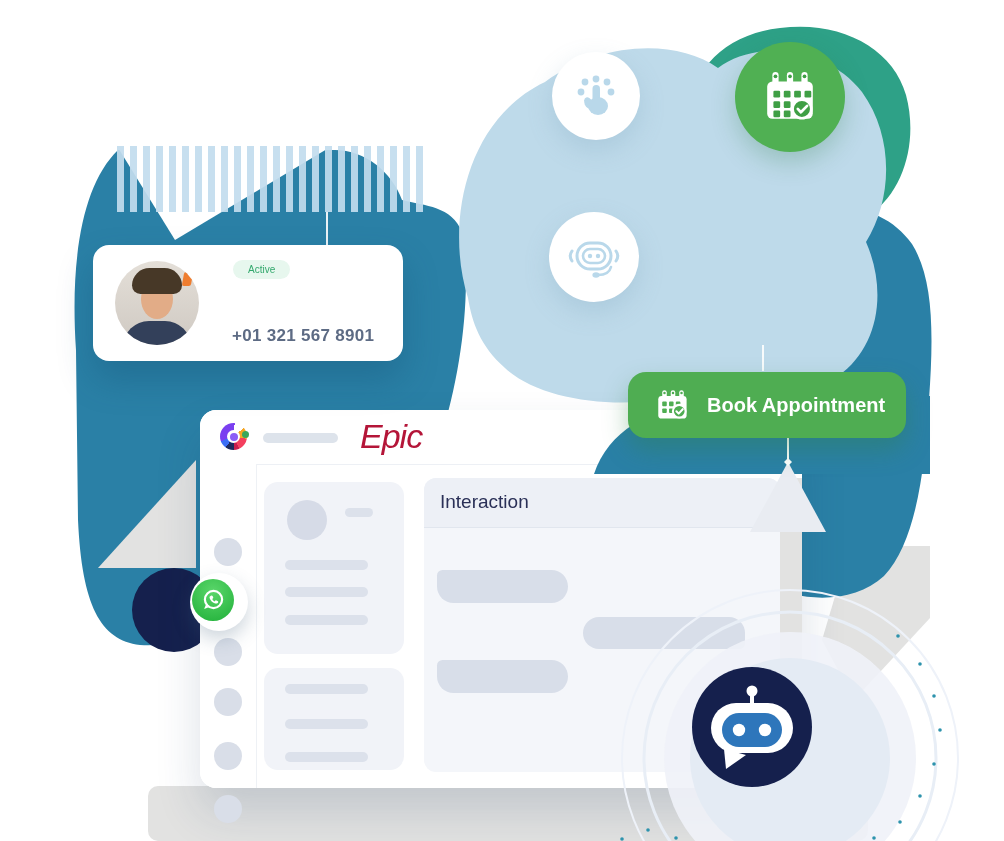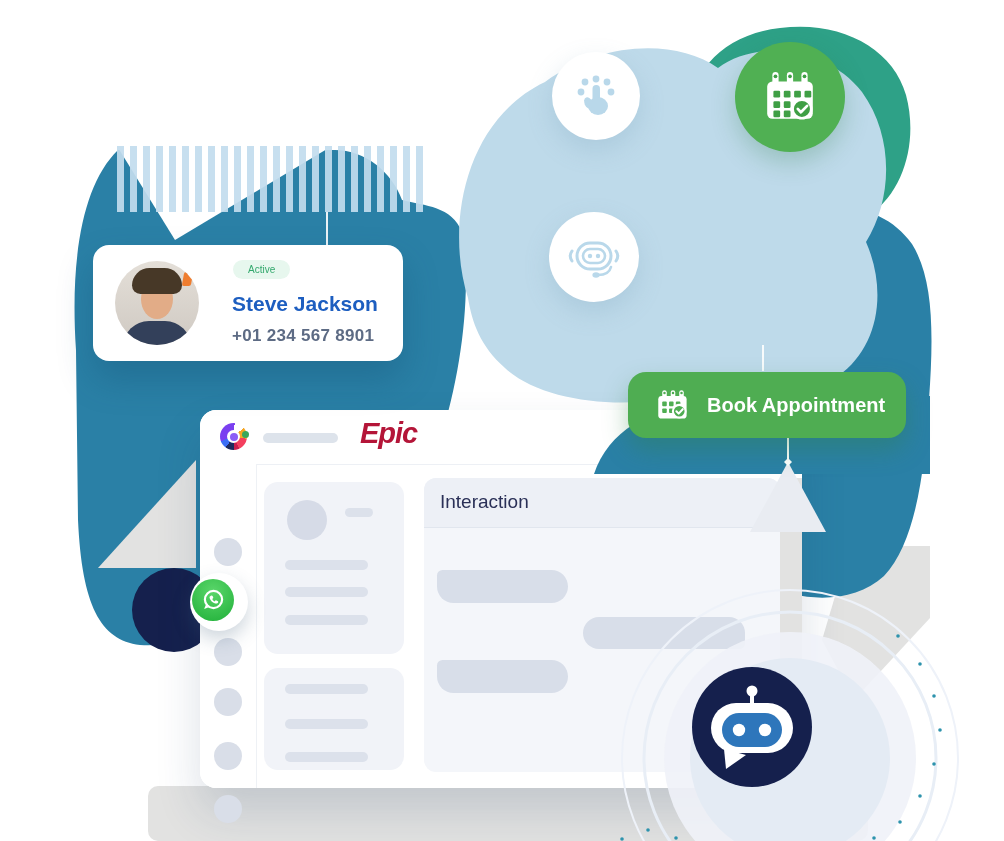--- a/index.html
+++ b/index.html
@@ -37,21 +37,21 @@
   
   .app-window{left:200px;top:410px;width:602px;height:378px;background:#fff;border-radius:16px;
     box-shadow:0 24px 45px rgba(30,60,100,.16);}
   .win-header{position:absolute;left:0;top:0;width:602px;height:54px;border-bottom:1px solid #edf0f5;border-radius:16px 16px 0 0;background:#fff;}
   .logo{position:absolute;left:20px;top:13px;width:27px;height:27px;border-radius:50%;
     background:conic-gradient(from 215deg,#3b6ef6 0 35deg,#7a3ff0 35deg 150deg,rgba(0,0,0,0) 150deg 195deg,#f6a623 195deg 245deg,#f43f5e 245deg 300deg,#c81e4e 300deg 325deg,#1d2a5e 325deg 360deg);}
   .logo .hole{position:absolute;inset:7px;background:#fff;border-radius:50%;}
   .logo .cdot{position:absolute;left:10px;top:10px;width:8px;height:8px;background:#8b5cf6;border-radius:50%;}
   .logo .gdot{position:absolute;right:-2px;top:8px;width:7px;height:7px;background:#3aa75a;border-radius:50%;}
   .header-pill{position:absolute;left:63px;top:23px;width:75px;height:10px;border-radius:5px;background:#dde3eb;}
-  .epic-logo{position:absolute;left:160px;top:7px;font-size:29px;font-weight:700;font-style:italic;color:#b41538;letter-spacing:-1px;}
+  .epic-logo{position:absolute;left:160px;top:7px;font-size:34px;font-weight:400;font-style:italic;color:#b41538;letter-spacing:-1px;}
   .sidebar{position:absolute;left:0;top:54px;width:56px;height:324px;border-right:1px solid #eef1f5;border-radius:0 0 0 16px;background:#fff;}
   .sdot{position:absolute;left:14px;width:28px;height:28px;border-radius:50%;background:#d9dee8;}
   .mini-card{position:absolute;left:64px;width:140px;background:#f1f3f8;border-radius:14px;}
   .sk{position:absolute;background:#dce1eb;border-radius:5px;}
   .sk-circle{position:absolute;background:#d6dbe7;border-radius:50%;}
   .chat-panel{position:absolute;left:224px;top:68px;width:356px;height:294px;background:#f4f6fa;border-radius:12px;}
   .panel-header{position:absolute;left:0;top:0;width:356px;height:50px;background:#edf0f6;border-radius:12px 12px 0 0;border-bottom:1px solid #e1e6ee;box-sizing:border-box;padding-left:32px;}
   .panel-title{position:absolute;left:16px;top:13px;font-size:19px;font-weight:500;color:#2a3057;}
   .bubble{position:absolute;background:#d8dee9;}
   .bubble.left{border-radius:6px 18px 18px 18px;}
@@ -186,22 +186,21 @@
   </svg>
 
   <div class="abs contact-card">
     <div class="avatar">
       <div class="accent"></div>
         <div class="face"></div>
         <div class="hair"></div>
         <div class="shirt"></div>
     </div>
     <div class="status-pill">Active</div>
-    <div class="contact-name">Steve Jackson</div>
-    <div class="contact-phone">+01 234 567 8901</div>
+    <div class="contact-phone">+01 321 567 8901</div>
   </div>
 
   <div class="abs flow-circle tap-circle">
     <svg width="48" height="48" viewBox="0 0 48 48">
       <g fill="#b9d8ea">
         <circle cx="13" cy="10" r="3.4"></circle>
           <circle cx="24" cy="7" r="3.4"></circle>
           <circle cx="35" cy="10" r="3.4"></circle>
         <circle cx="9" cy="20" r="3.4"></circle>
           <circle cx="39" cy="20" r="3.4"></circle>

